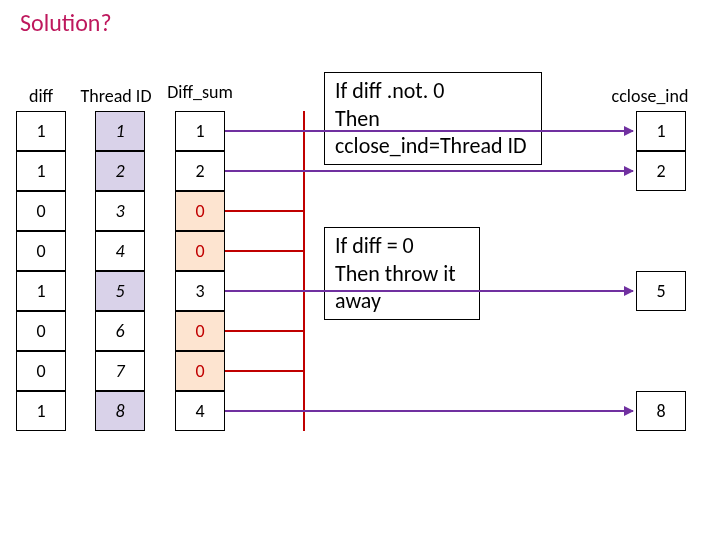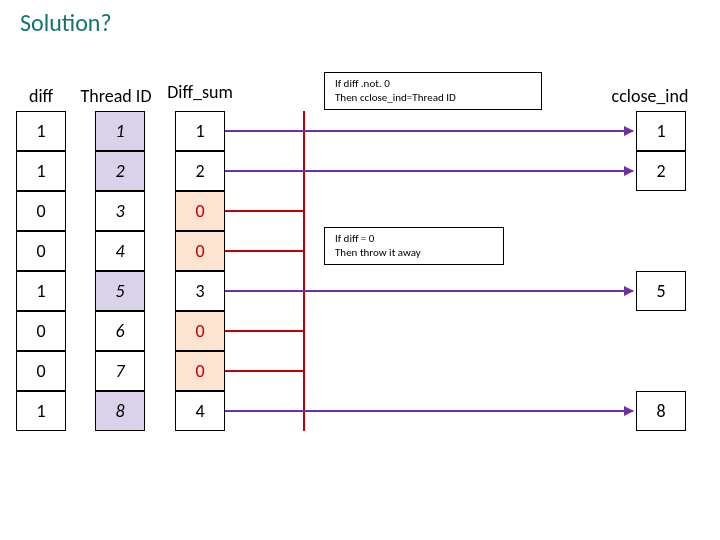--- a/index.html
+++ b/index.html
@@ -10,21 +10,21 @@
     background: #fff;
     font-family: Calibri, Arial, sans-serif;
     position: relative;
     overflow: hidden;
   }
   .title {
     position: absolute;
     top: 8px;
     left: 20px;
     font-size: 24px;
-    color: #0f766e;
+    color: #be185d;
   }
   .hdr {
     position: absolute;
     font-size: 18px;
     color: #000;
     text-align: center;
   }
   .col {
     position: absolute;
     width: 50px;
@@ -61,21 +61,21 @@
     justify-content: center;
     font-size: 18px;
     background: #fff;
   }
   .ccell.gap { border: none; height: 40px; }
   .box {
     position: absolute;
     border: 1px solid #000;
     background: #fff;
     padding: 4px 10px;
-    font-size: 11px;
+    font-size: 22px;
     line-height: 1.25;
   }
   .arrow {
     position: absolute;
     height: 2px;
     background: #7030a0;
   }
   .arrow::after {
     content: "";
     position: absolute;
@@ -145,21 +145,21 @@
   <div class="ccell gap"></div>
   <div class="ccell gap"></div>
   <div class="ccell">5</div>
   <div class="ccell gap"></div>
   <div class="ccell gap"></div>
   <div class="ccell">8</div>
 </div>
 
 <div class="box" style="left:324px; top:72px; width:218px;">If diff .not. 0<br>Then cclose_ind=Thread ID</div>
 
-<div class="box" style="left:324px; top:227px; width:180px;">If diff = 0<br>Then throw it away</div>
+<div class="box" style="left:324px; top:227px; width:156px;">If diff = 0<br>Then throw it away</div>
 
 <div class="stop-line" style="left:303px; top:111px; height:320px;"></div>
 
 <div class="arrow" style="left:225px; top:130px; width:408px;"></div>
 <div class="arrow" style="left:225px; top:170px; width:408px;"></div>
 <div class="arrow" style="left:225px; top:290px; width:408px;"></div>
 <div class="arrow" style="left:225px; top:410px; width:408px;"></div>
 
 <div class="stub" style="left:225px; top:210px; width:80px;"></div>
 <div class="stub" style="left:225px; top:250px; width:80px;"></div>

